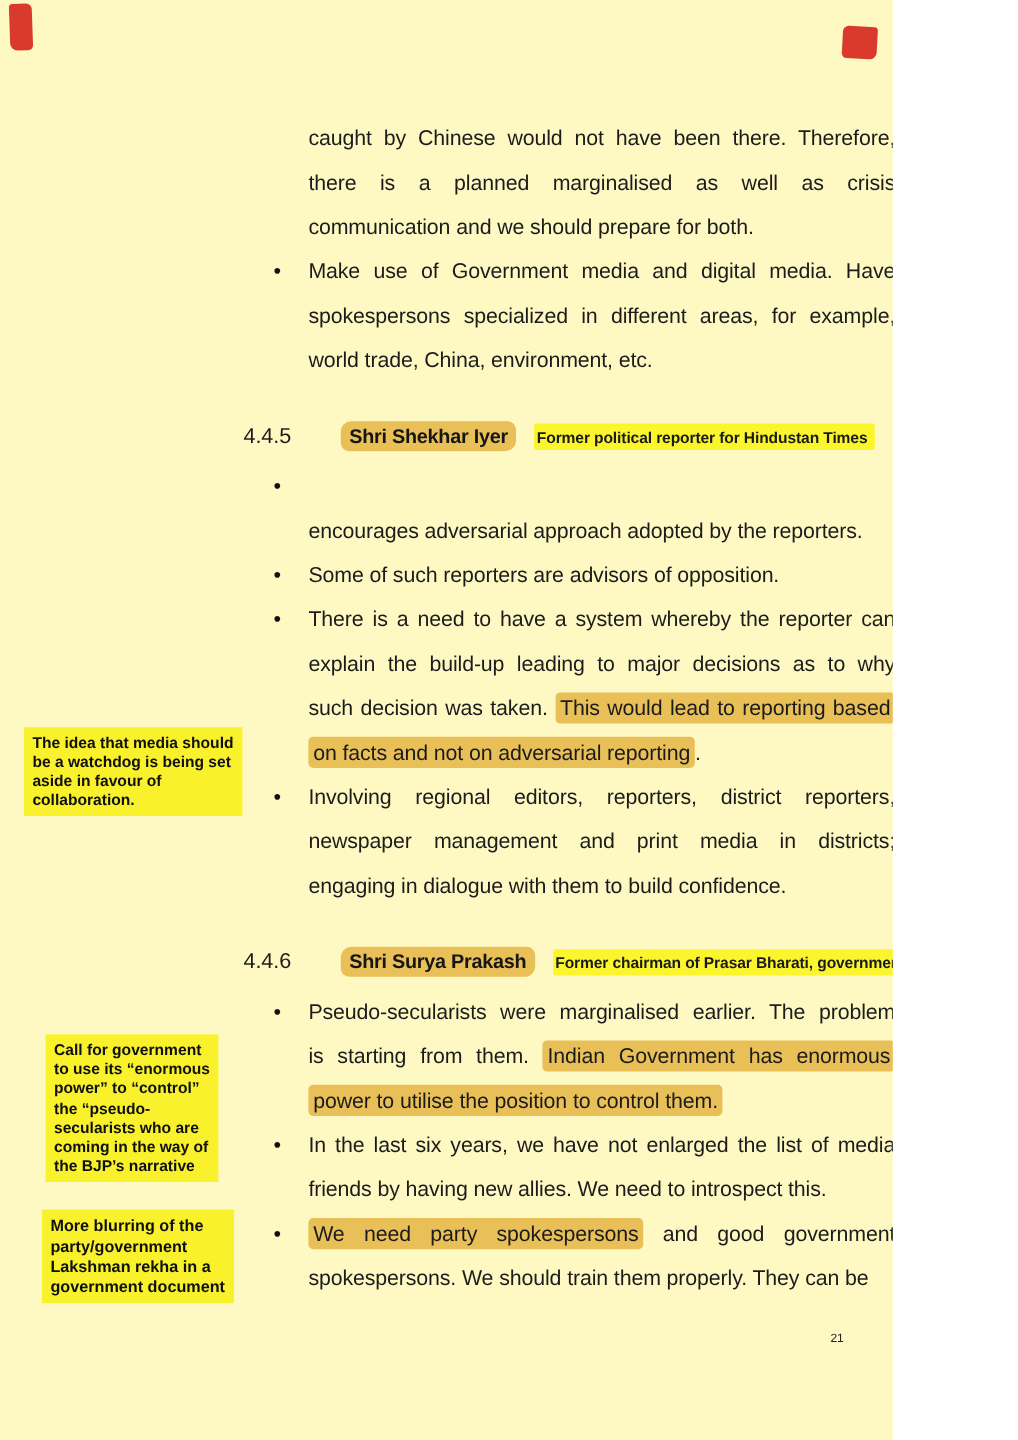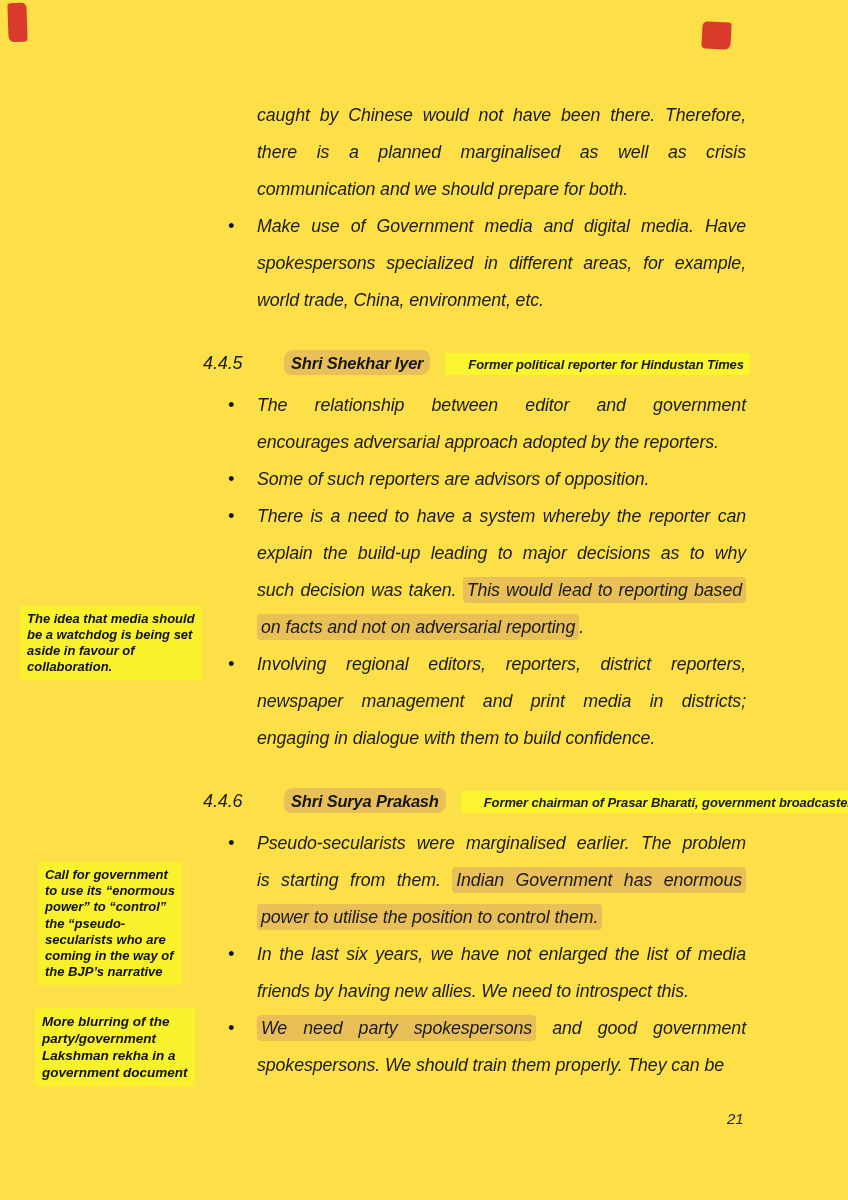--- a/index.html
+++ b/index.html
@@ -1,23 +1,22 @@
 <!DOCTYPE html>
 <html><head>
 <meta charset="utf-8">
 <style>
   html,body{margin:0;padding:0;background:#ffffff;}
   .page{
     position:relative;
-    width:848px;height:1200px;
-    background:#fde047;
+    width:744px;height:1200px;
+    background:#fef9c3;
     font-family:"Liberation Sans", sans-serif;
     color:var(--text,#1b1b1b);
     overflow:hidden;
-    font-style:italic;
   }
   
   .red-mark{position:absolute;background:var(--red_mark,#d93a2b);}
   .red-mark.left{left:8px;top:3px;width:19px;height:39px;border-radius:3px 5px 4px 6px;transform:rotate(-2deg);}
   .red-mark.right{left:702px;top:22px;width:29px;height:27px;border-radius:5px 3px 6px 4px;transform:rotate(3deg);}
 
   
   .content-col{
     position:absolute;left:257px;top:97px;width:489px;
     font-size:17.8px;letter-spacing:-0.1px;
@@ -48,38 +47,38 @@
     font-size:18px;color:#1b1b1b;
   }
   .name-hl{
     font-weight:bold;font-size:16.5px;letter-spacing:-0.2px;color:#151515;
     background:var(--name_highlight,#e9bf58);
     padding:4px 7px 3px 7px;border-radius:9px 7px 9px 7px;margin-left:27px;
   }
   .role-hl{
     font-weight:bold;font-size:13px;color:#1a1a1a;
     background:var(--role_highlight,#fbf52e);
-    padding:4px 6px 3px 23px;margin-left:15px;border-radius:2px;
+    padding:4px 6px 3px 2px;margin-left:15px;border-radius:2px;
   }
   
   .margin-note{
     position:absolute;
     display:inline-block;
     background:var(--margin_note,#f8f12b);
     font-weight:bold;font-size:13px;line-height:16px;color:#101010;
     padding:5px 7px;
     white-space:pre-line;
     margin-top:36px;
   }
   .note-1{left:20px;top:570px;}
   .note-2{left:38px;top:826px;line-height:16.2px;}
   .note-3{left:35px;top:972px;font-size:13.5px;line-height:17px;}
   .page-number{
-    position:absolute;left:727px;top:1110px;
-    font-size:15px;color:#222;
+    position:absolute;left:692px;top:1110px;
+    font-size:10px;color:#222;
   }
 </style>
 </head>
 <body>
 
 <div class="page" style="--inline_highlight: #e9bf58; --name_highlight: #e9bf58; --role_highlight: #fbf52e; --margin_note: #f8f12b; --red_mark: #d93a2b; --text: #1b1b1b;">
 
   <div class="red-mark left"></div>
   <div class="red-mark right"></div>
 
@@ -89,21 +88,21 @@
         <div class="tl just"><span>there is a planned marginalised as well as crisis</span></div>
         <div class="tl"><span>communication and we should prepare for both.</span></div>
       </div>
       <div class="block bullet">
         <div class="tl just"><span class="dot">•</span><span>Make use of Government media and digital media. Have</span></div>
         <div class="tl just"><span>spokespersons specialized in different areas, for example,</span></div>
         <div class="tl"><span>world trade, China, environment, etc.</span></div>
       </div>
       <div class="heading"><span class="sec-num">4.4.5</span><span class="name-hl">Shri Shekhar Iyer</span><span class="role-hl">Former political reporter for Hindustan Times</span></div>
       <div class="block bullet">
-        <div class="tl just"><span class="dot">•</span><span>The relationship between editor and government</span></div>
+        <div class="tl just"><span class="dot">•</span></div>
         <div class="tl"><span>encourages adversarial approach adopted by the reporters.</span></div>
       </div>
       <div class="block bullet">
         <div class="tl"><span class="dot">•</span><span>Some of such reporters are advisors of opposition.</span></div>
       </div>
       <div class="block bullet">
         <div class="tl just"><span class="dot">•</span><span>There is a need to have a system whereby the reporter can</span></div>
         <div class="tl just"><span>explain the build-up leading to major decisions as to why</span></div>
         <div class="tl just"><span>such decision was taken. </span><span class="hl">This would lead to reporting based</span></div>
         <div class="tl"><span class="hl">on facts and not on adversarial reporting</span><span>.</span></div>

